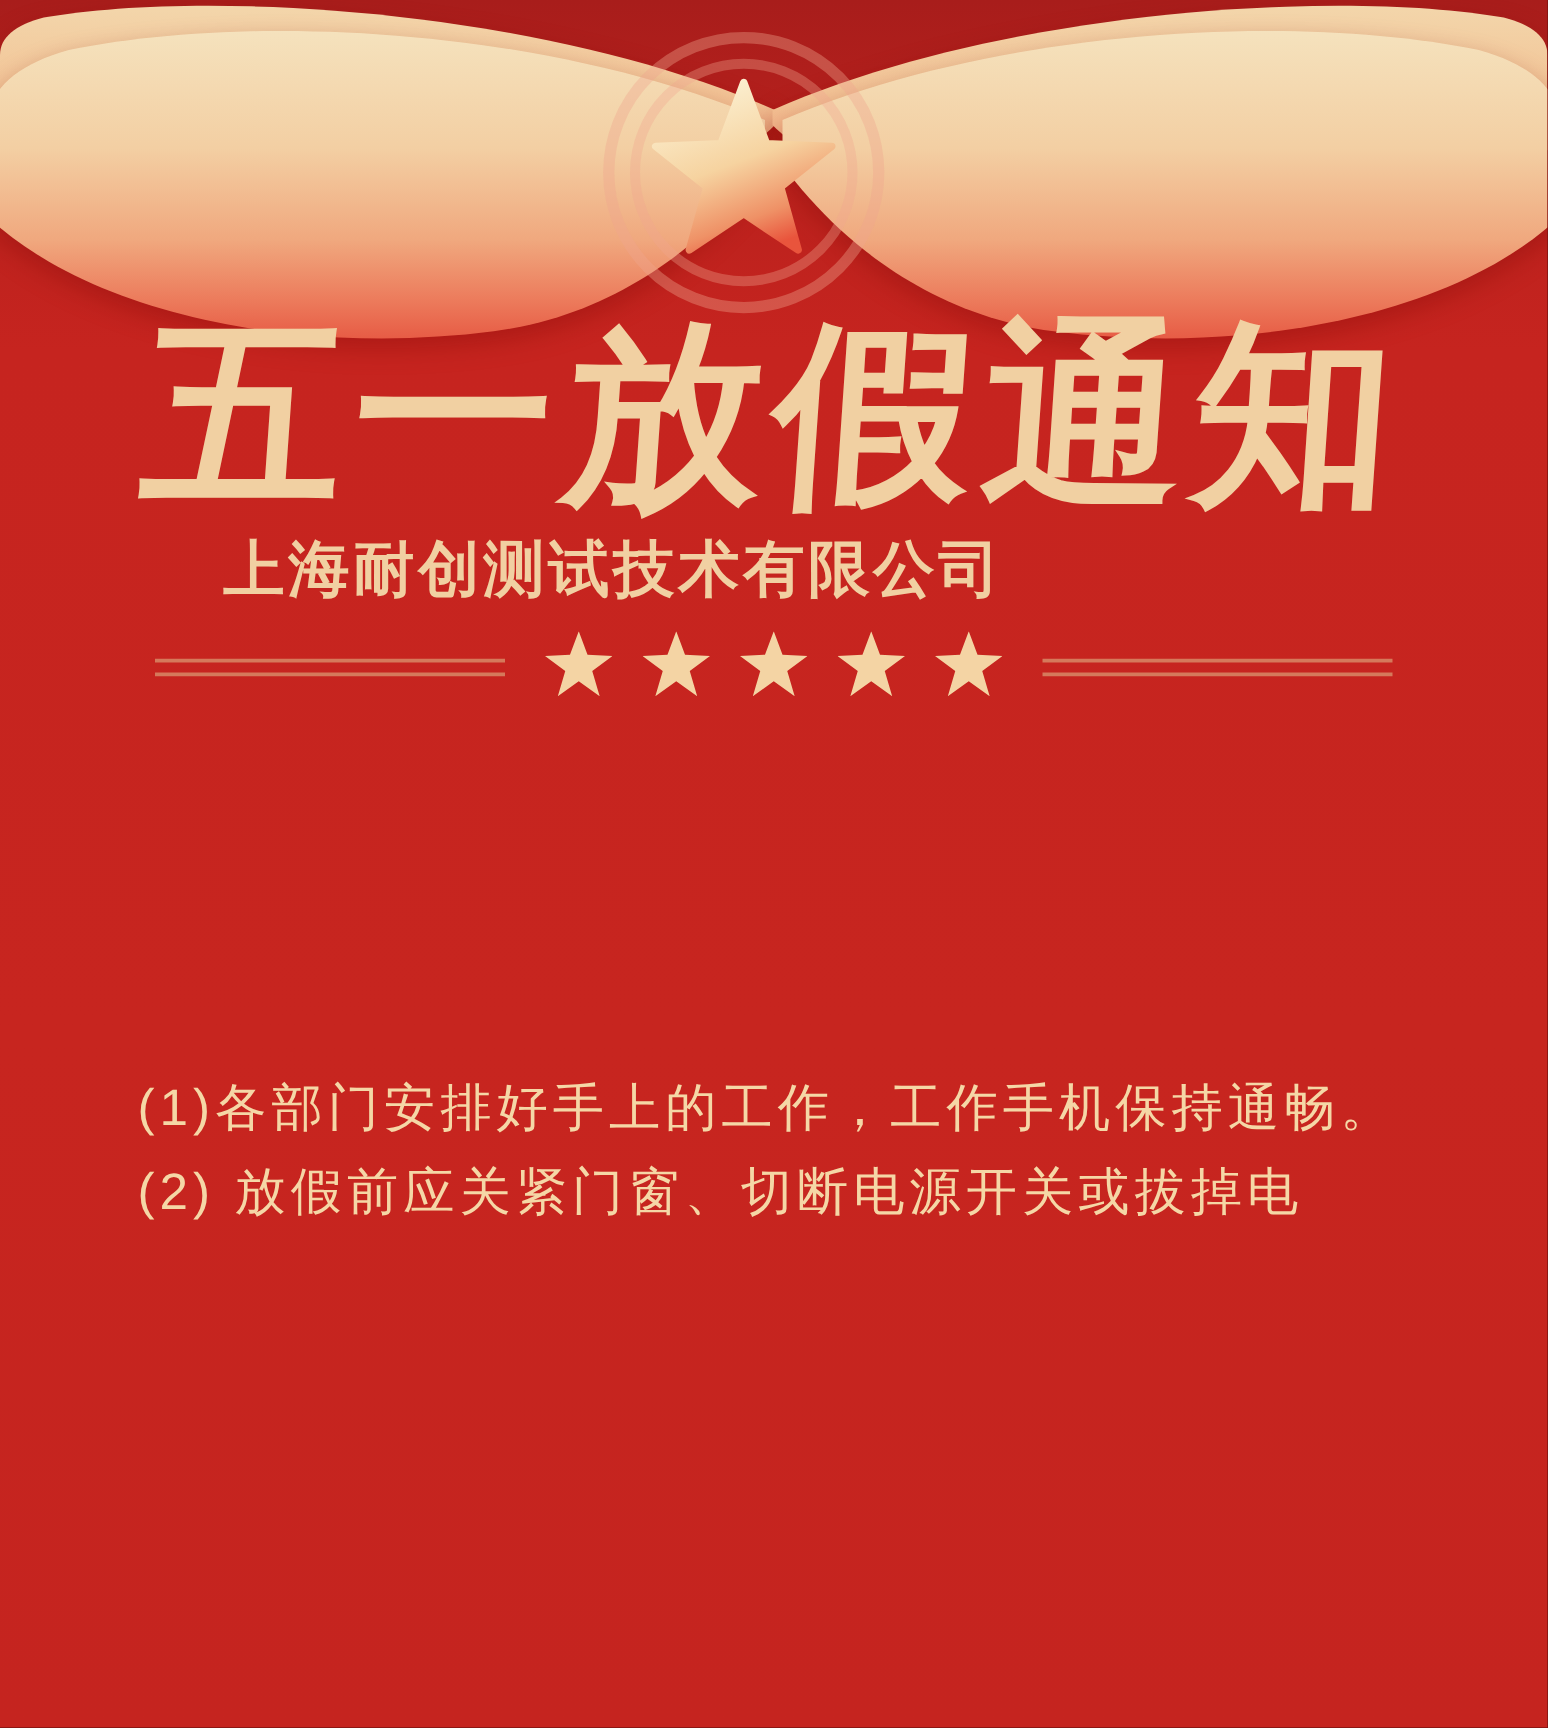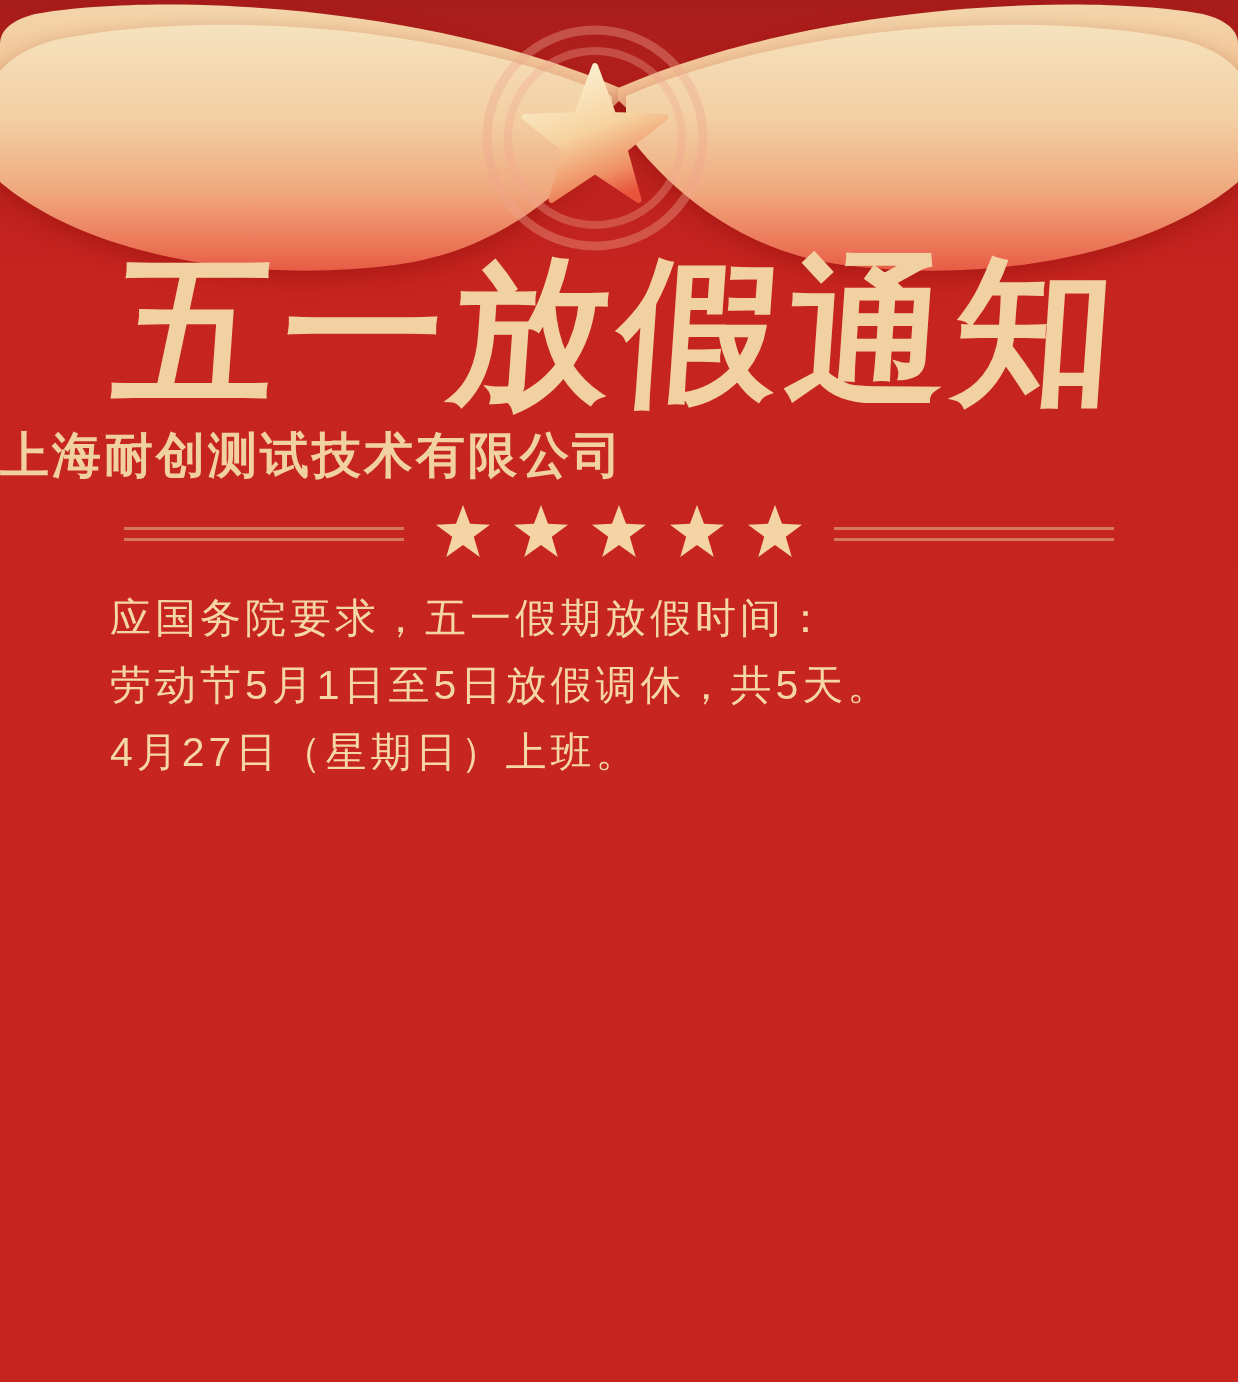--- a/index.html
+++ b/index.html
@@ -38,20 +38,21 @@
     color: #f1d0a2;
     letter-spacing: 8px;
     transform: skewX(-4deg);
     white-space: nowrap;
   }
   .company {
     position: absolute;
     top: 424px;
     left: 0;
     width: 981px;
+    text-align: center;
     font-family: "Liberation Serif", "DejaVu Serif", serif;
     font-size: 49px;
     line-height: 64px;
     font-weight: 700;
     color: #f1d0a2;
     letter-spacing: 3px;
     white-space: nowrap;
   }
   
   .divider {
@@ -152,22 +153,19 @@
     <span class="dstars">
       <i class="small-star"></i>
       <i class="small-star"></i>
       <i class="small-star"></i>
       <i class="small-star"></i>
       <i class="small-star"></i>
     </span>
     <span class="dline"></span>
   </div>
 
-  <div class="notice-block intro-block">
-    <p>应国务院要求，五一假期放假时间：</p>
-    <p>劳动节5月1日至5日放假调休，共5天。</p>
-    <p>4月27日（星期日）上班。</p>
-  </div>
 
   <div class="notice-block rules-block">
+    <p>(1)各部门安排好手上的工作，工作手机保持通畅。</p>
+    <p>(2) 放假前应关紧门窗、切断电源开关或拔掉电</p>
   </div>
 
 </div>
 
 </body></html>

